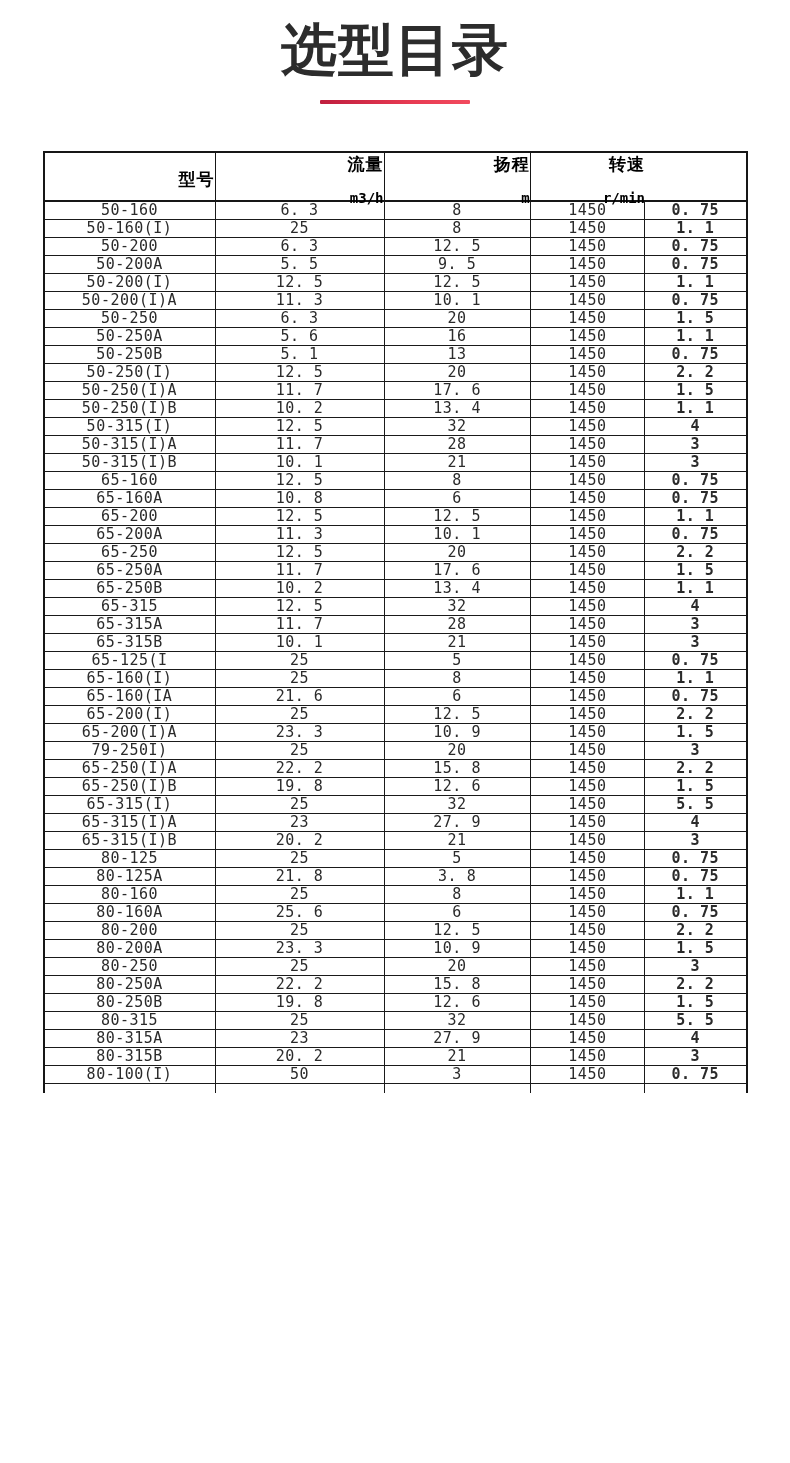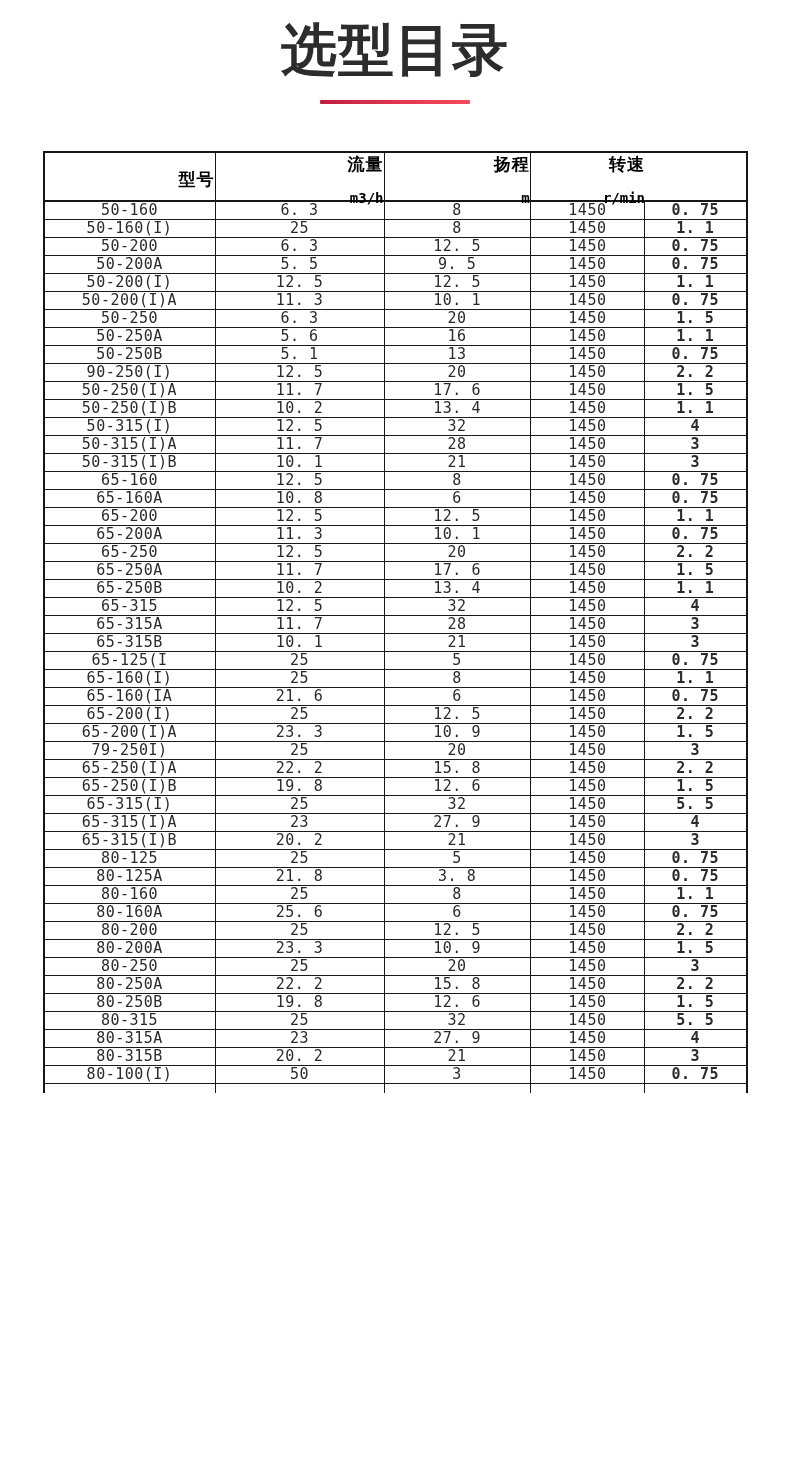--- a/index.html
+++ b/index.html
@@ -183,21 +183,21 @@
           <div class="td">1. 1</div>
         </div>
         <div class="tr">
           <div class="td">50-250B</div>
           <div class="td">5. 1</div>
           <div class="td">13</div>
           <div class="td">1450</div>
           <div class="td">0. 75</div>
         </div>
         <div class="tr">
-          <div class="td">90-250(I)</div>
+          <div class="td">50-250(I)</div>
           <div class="td">12. 5</div>
           <div class="td">20</div>
           <div class="td">1450</div>
           <div class="td">2. 2</div>
         </div>
         <div class="tr">
           <div class="td">50-250(I)A</div>
           <div class="td">11. 7</div>
           <div class="td">17. 6</div>
           <div class="td">1450</div>

